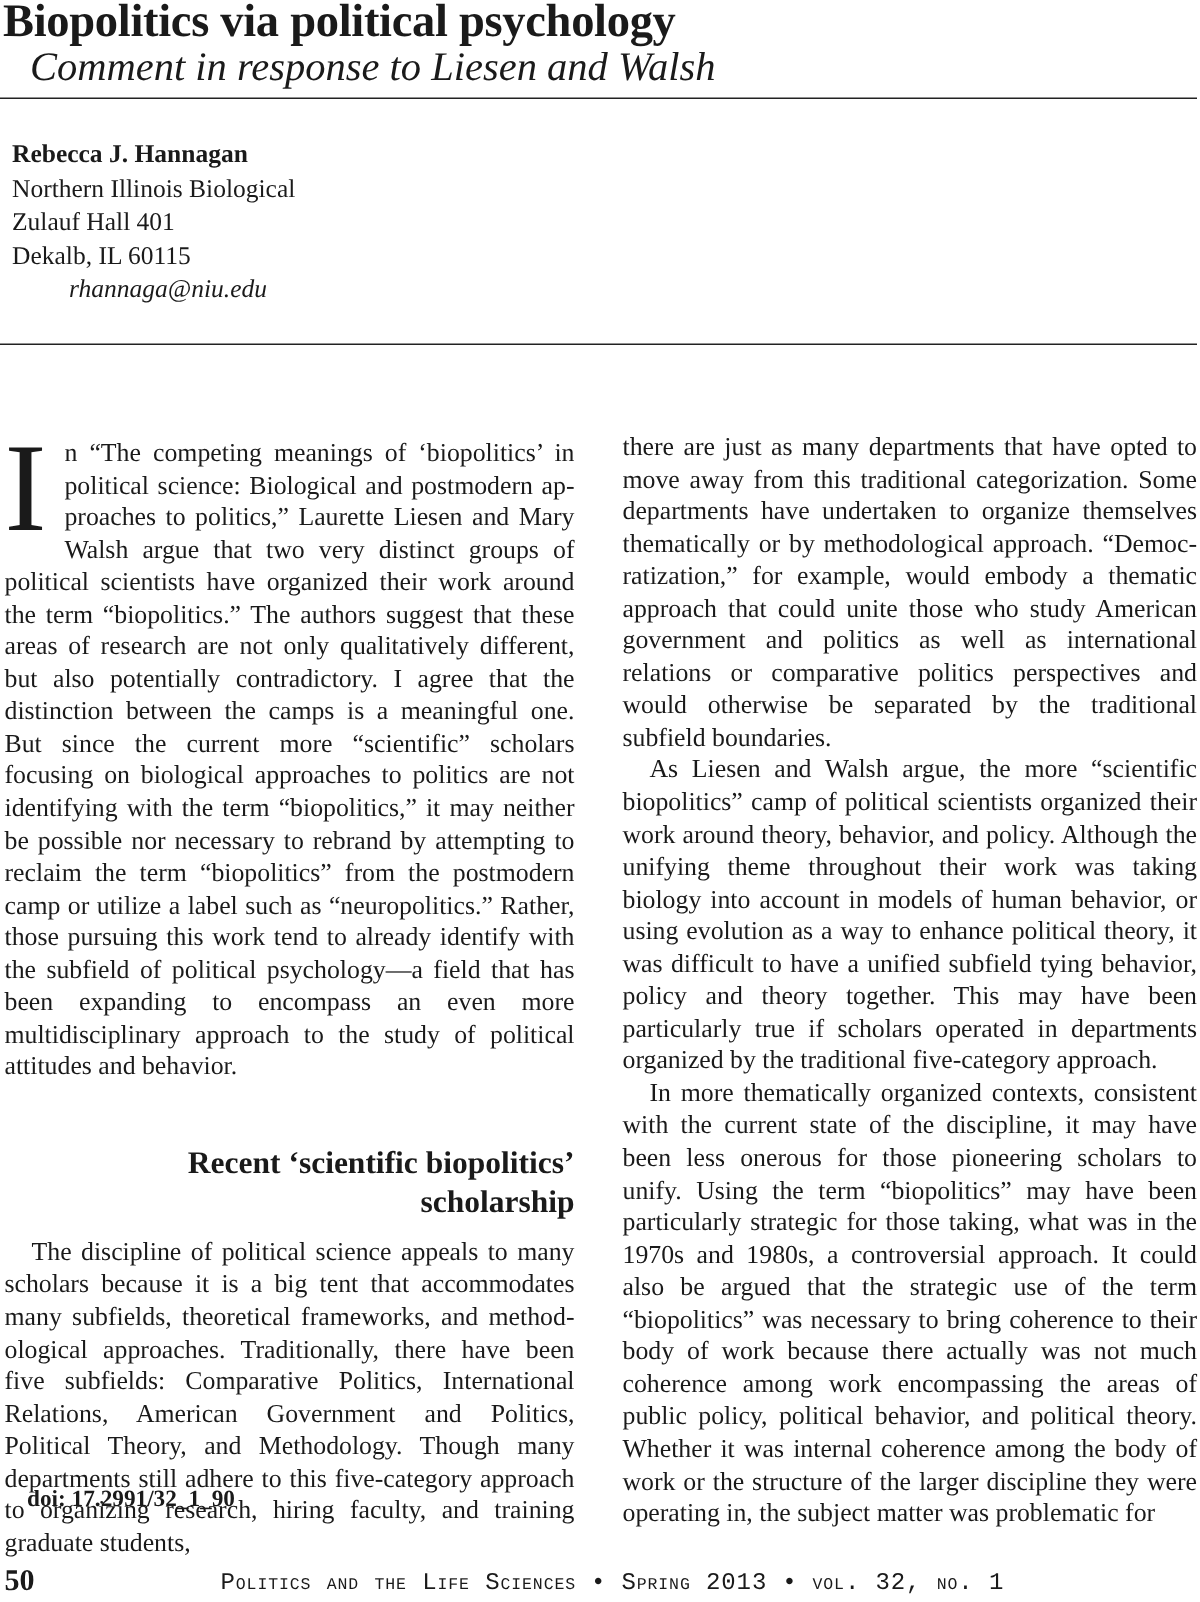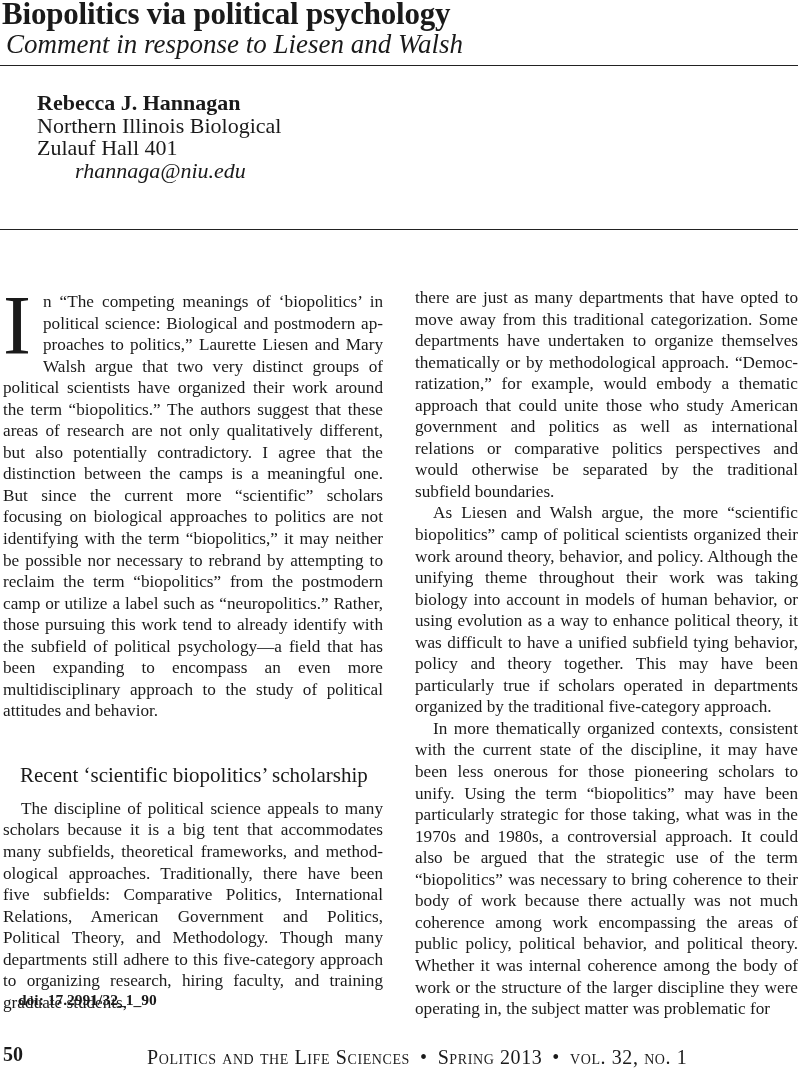--- a/index.html
+++ b/index.html
@@ -6,75 +6,76 @@
   body {
     width: 800px; height: 1068px; position: relative; overflow: hidden;
     font-family: "Liberation Serif", "DejaVu Serif", serif; color: #1a1a1a;
   }
   .title {
     position: absolute; left: 2px; top: -3px;
     font-size: 31px; font-weight: bold; letter-spacing: -0.2px; line-height: 34px;
     white-space: nowrap;
   }
   .subtitle {
-    position: absolute; left: 6px; top: 28px;
+    position: absolute; left: 20px; top: 28px;
     font-size: 27px; font-style: italic; line-height: 32px; white-space: nowrap;
   }
   .rule { position: absolute; left: 0; width: 798px; height: 1px; background: #222; }
   .rule.r1 { top: 65px; }
   .rule.r2 { top: 229px; }
   .author-block {
-    position: absolute; left: 37px; top: 92px;
-    font-size: 22px; line-height: 22.6px;
+    position: absolute; left: 8px; top: 92px;
+    font-size: 17px; line-height: 22.6px;
   }
   .author-block .name { font-weight: bold; }
   .author-block .email { font-style: italic; margin-left: 38px; }
   .col {
     position: absolute; top: 291px; width: 380px;
     font-size: 17.2px; line-height: 21.55px; text-align: justify;
     hyphens: manual;
   }
   .col.left { left: 3px; }
   .col.right { left: 415px; top: 287px; width: 383px; }
   .col p { margin: 0; }
   .col p.indent { text-indent: 18px; }
   .dropcap {
     float: left; font-size: 84px; line-height: 62px; margin: 4px 12px 0 0;
     font-weight: normal; height: 64px;
   }
   .section-heading {
-    font-size: 21px; font-weight: normal; margin: 40px 0 10px 17px; line-height: 26px;
-    text-align: left;
+    font-size: 21px; font-weight: bold; margin: 40px 0 10px 17px; line-height: 26px;
+    text-align: right;
   }
   .doi {
     position: absolute; left: 18px; top: 991px;
     font-size: 15.5px; font-weight: bold;
   }
   .footer {
     position: absolute; left: 3px; top: 1043px; width: 797px; height: 24px;
     font-size: 16px;
   }
   .footer .page-num { position: absolute; left: 0; top: 0; font-size: 20px; font-weight: bold; }
   .footer .running {
     position: absolute; left: 144px; top: 3px; white-space: nowrap;
-    font-variant: small-caps; letter-spacing: 0.6px; font-size: 20px;
+    font-variant: small-caps; letter-spacing: 0.6px; font-size: 16px; font-family: Liberation Mono, monospace;
   }
   .footer .bullet { margin: 0 10px; }
 </style>
 </head>
 <body>
 
 <div class="title">Biopolitics via political psychology</div>
 <div class="subtitle">Comment in response to Liesen and Walsh</div>
 <div class="rule r1"></div>
 
 <div class="author-block">
   <div class="name">Rebecca J. Hannagan</div>
   <div>Northern Illinois Biological</div>
   <div>Zulauf Hall 401</div>
+  <div>Dekalb, IL 60115</div>
   <div class="email">rhannaga@niu.edu</div>
 </div>
 <div class="rule r2"></div>
 
 <div class="col left">
   <p>
     <span class="dropcap">I</span><span>n “The competing meanings of ‘biopolitics’ in political science: Biological and postmodern ap­proaches to politics,” Laurette Liesen and Mary Walsh argue that two very distinct groups of political scientists have organized their work around the term “biopolitics.” The authors suggest that these areas of research are not only qualitatively different, but also potentially contradictory. I agree that the distinction between the camps is a meaningful one. But since the current more “scientific” scholars focusing on biolog­ical approaches to politics are not identifying with the term “biopolitics,” it may neither be possible nor necessary to rebrand by attempting to reclaim the term “biopolitics” from the postmodern camp or utilize a label such as “neuropolitics.” Rather, those pursuing this work tend to already identify with the subfield of political psychology—a field that has been expanding to encompass an even more multidisciplinary approach to the study of political attitudes and behavior.</span>
   </p>
   <div class="section-heading">Recent ‘scientific biopolitics’ scholarship</div>
   <p class="indent">The discipline of political science appeals to many scholars because it is a big tent that accommodates many subfields, theoretical frameworks, and method­ological approaches. Traditionally, there have been five subfields: Comparative Politics, International Rela­tions, American Government and Politics, Political Theory, and Methodology. Though many departments still adhere to this five-category approach to organizing research, hiring faculty, and training graduate students,</p>

